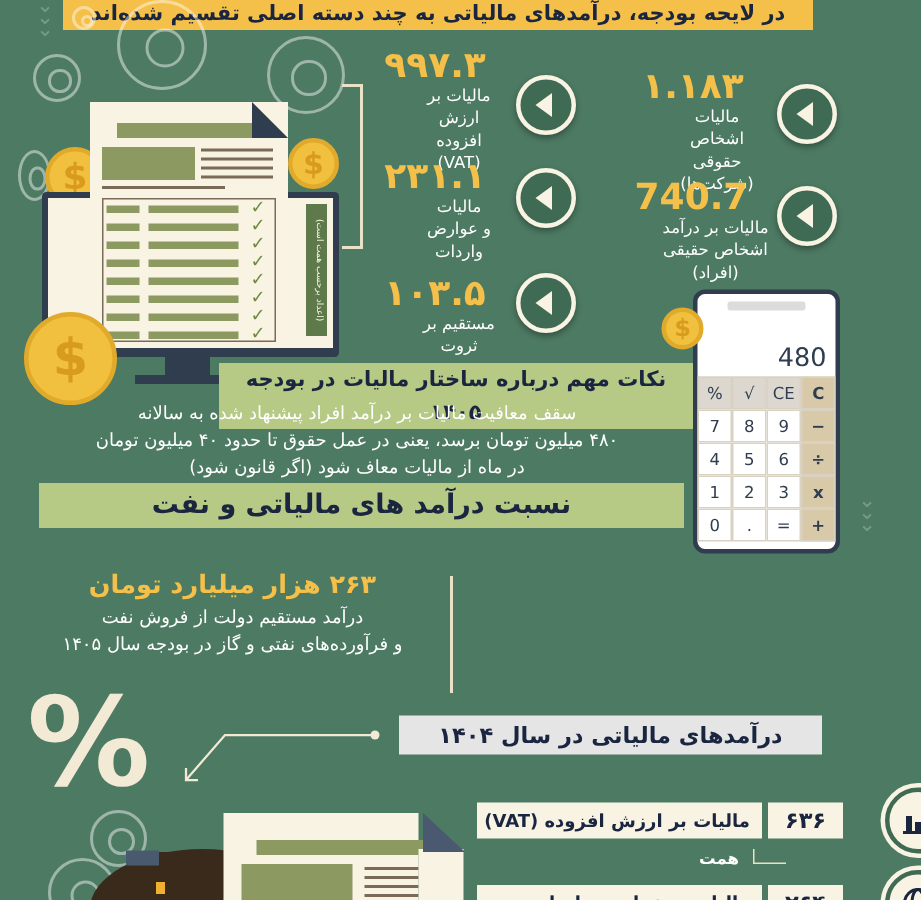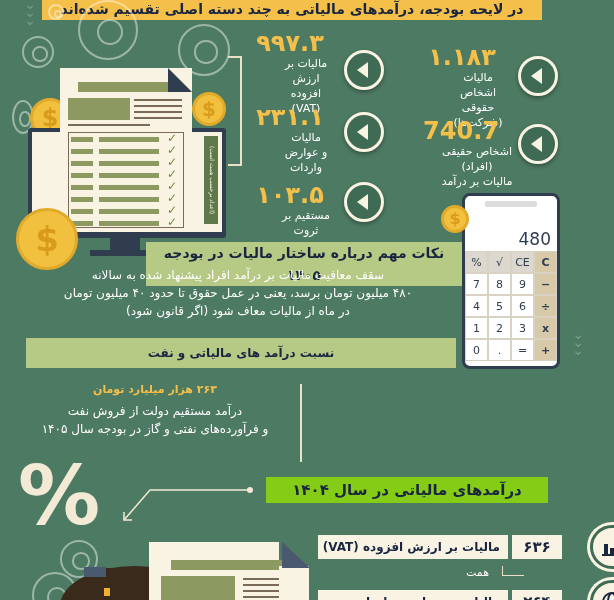--- a/index.html
+++ b/index.html
@@ -67,21 +67,21 @@
     border-right: 11px solid #f8f3e3; margin-right: 3px;
   }
   .bracket { border: 2px solid #e9e2c8; border-left: none; }
 
   
   .green-header {
     background: #b6c985; color: #1a2540; font-weight: bold; font-size: 14px;
     text-align: center; line-height: 22px;
   }
   .yellow-header {
-    background: #84cc16; color: #1a2540; font-weight: bold; font-size: 15px;
+    background: #e5e5e5; color: #1a2540; font-weight: bold; font-size: 15px;
     text-align: center; line-height: 26px;
   }
 
   .para { color: #fff; font-size: 12px; line-height: 18px; text-align: center; }
 
   
   .calc {
     background: #fff; border: 3px solid #2f3d4f; border-radius: 8px; overflow: hidden;
   }
   .calc-top { height: 6px; background: #dcdcdc; margin: 5px 20px 0; border-radius: 2px; }
@@ -104,21 +104,21 @@
     display: flex; align-items: center; justify-content: center; color: #1a2540; font-size: 20px;
   }
   .list-value {
     background: #f8f3e3; color: #1a2540; font-weight: bold; font-size: 15px;
     height: 24px; line-height: 24px; text-align: center; width: 50px; margin-right: 6px;
   }
   .list-label {
     background: #f8f3e3; color: #1a2540; font-weight: bold; font-size: 12px;
     height: 24px; line-height: 24px; padding-right: 8px; text-align: right; width: 190px; margin-right: 4px;
   }
-  .sub-tag { color: #fff; font-size: 11px; font-weight: normal; }
+  .sub-tag { color: #fff; font-size: 11px; font-weight: bold; }
 </style>
 </head>
 <body>
 
 <div class="abs top-banner rtl">در لایحه بودجه، درآمدهای مالیاتی به چند دسته اصلی تقسیم شده‌اند</div>
 
 <div class="abs chevrons" style="left:20px;top:0;width:20px;">⌄<br>⌄<br>⌄</div>
 
 <div class="abs gear" style="left:48px;top:4px;width:16px;height:16px;"></div>
 <div class="abs gear" style="left:22px;top:36px;width:32px;height:32px;"></div>
@@ -207,22 +207,22 @@
   <div class="stat-num">۱.۱۸۳</div>
   <div class="stat-label">مالیات اشخاص</div>
   <div class="stat-label">حقوقی (شرکت‌ها)</div>
 </div>
 <div class="abs circle-btn" style="left:518px;top:56px;">
     <div class="tri-left"></div>
   </div>
 
 <div class="abs rtl" style="left:408px;top:118px;width:106px;">
   <div class="stat-num">740.7</div>
+  <div class="stat-label">مالیات بر درآمد</div>
   <div class="stat-label">اشخاص حقیقی (افراد)</div>
-  <div class="stat-label">مالیات بر درآمد</div>
 </div>
 <div class="abs circle-btn" style="left:518px;top:124px;">
     <div class="tri-left"></div>
   </div>
 
 <div class="abs coin" style="left:441px;top:205px;width:28px;height:28px;font-size:16px;line-height:22px;z-index:2;">$</div>
 <div class="abs calc" style="left:462px;top:193px;width:98px;height:176px;">
   <div class="calc-top"></div>
   <div class="calc-display">480</div>
   <div class="calc-grid">
@@ -250,24 +250,24 @@
 </div>
 <div class="abs chevrons" style="left:568px;top:330px;width:20px;">⌄<br>⌄<br>⌄</div>
 
 <div class="abs green-header rtl" style="left:146px;top:242px;width:316px;">نکات مهم درباره ساختار مالیات در بودجه ۱۴۰۵</div>
 <div class="abs rtl" style="left:14px;top:266px;width:448px;">
   <div class="para">سقف معافیت مالیات بر درآمد افراد پیشنهاد شده به سالانه</div>
   <div class="para">۴۸۰ میلیون تومان برسد، یعنی در عمل حقوق تا حدود ۴۰ میلیون تومان</div>
   <div class="para">در ماه از مالیات معاف شود (اگر قانون شود)</div>
 </div>
 
-<div class="abs green-header rtl" style="left:26px;top:338px;width:430px;height:30px;line-height:30px;font-size:12px;">نسبت درآمد های مالیاتی و نفت</div>
+<div class="abs green-header rtl" style="left:26px;top:322px;width:430px;height:30px;line-height:30px;font-size:18px;">نسبت درآمد های مالیاتی و نفت</div>
 
 <div class="abs rtl" style="left:14px;top:378px;width:282px;">
-  <div class="stat-num" style="font-size:11px;line-height:24px;">۲۶۳ هزار میلیارد تومان</div>
+  <div class="stat-num" style="font-size:17px;line-height:24px;">۲۶۳ هزار میلیارد تومان</div>
   <div class="para">درآمد مستقیم دولت از فروش نفت</div>
   <div class="para">و فرآورده‌های نفتی و گاز در بودجه  سال ۱۴۰۵</div>
 </div>
 <div class="abs divider-v" style="left:300px;top:384px;height:78px;"></div>
 <div class="abs rtl" style="left:306px;top:378px;width:296px;">
 </div>
 
 <div class="abs" style="left:18px;top:456px;width:80px;font-size:82px;font-weight:bold;color:#f3ead5;line-height:80px;">%</div>
 
 <svg class="abs" style="left:120px;top:486px;" width="140" height="40" viewBox="0 0 140 40">

